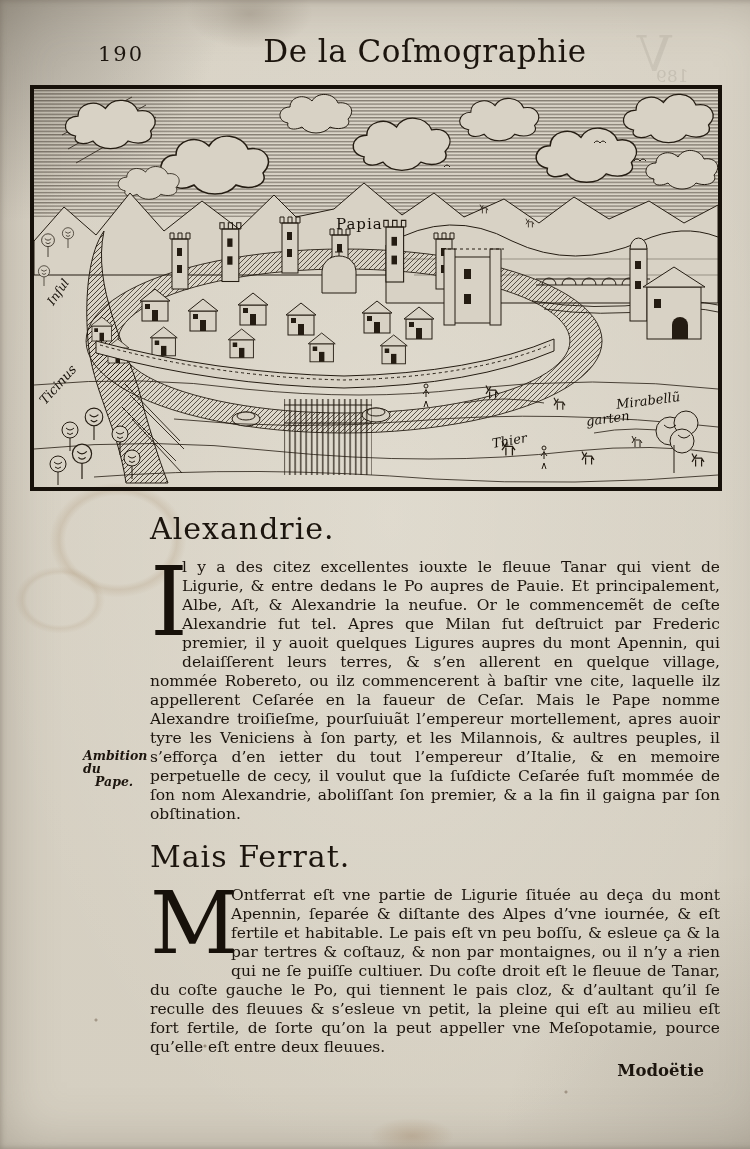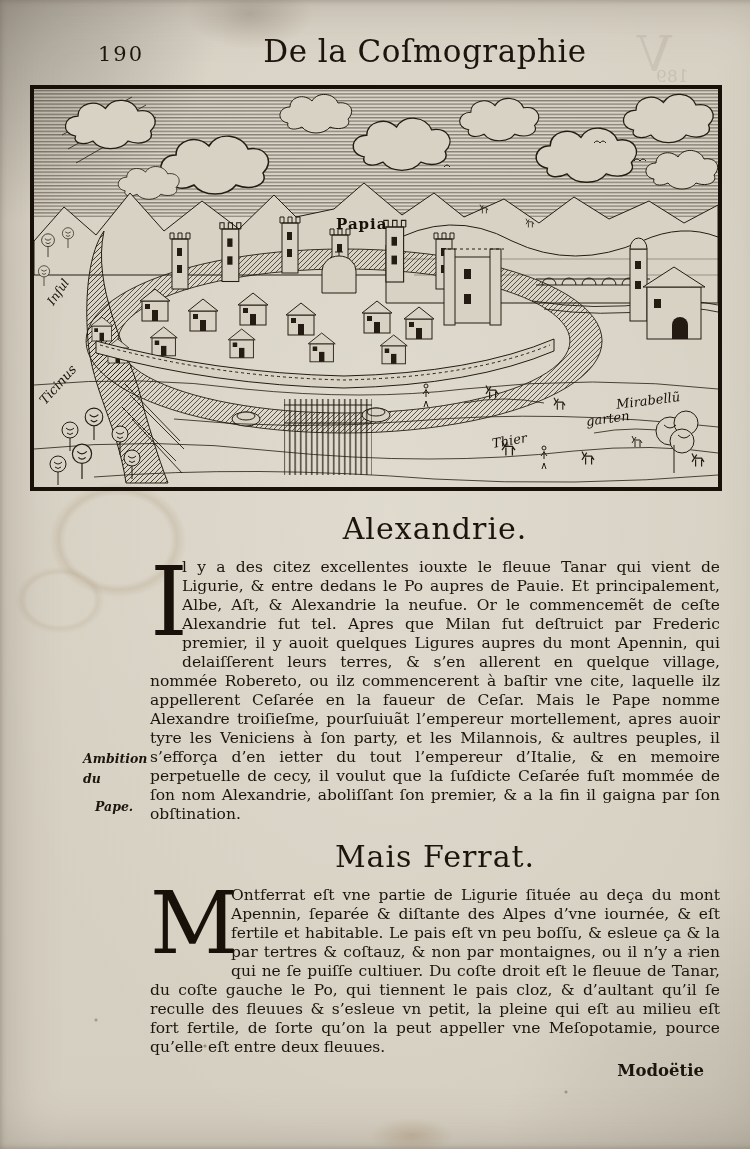--- a/index.html
+++ b/index.html
@@ -25,38 +25,38 @@
   }
   .pageno{position:absolute;left:98px;top:42px;font-size:21px;letter-spacing:2px;}
   .title{position:absolute;left:70px;right:0;top:33px;text-align:center;font-size:31px;letter-spacing:.5px;}
   .ghost{position:absolute;opacity:.09;transform:scaleX(-1);color:#4a4336;}
   .ghost.v{right:108px;top:26px;font-size:48px;}
   .ghost.p{right:92px;top:66px;font-size:17px;opacity:.12;}
 
   .woodcut{position:absolute;left:30px;top:85px;width:684px;height:398px;border:4px solid #17110a;}
   .woodcut svg{display:block;width:684px;height:398px;}
   .wlabel{position:absolute;white-space:nowrap;color:#17110a;}
-  .wl-papia{left:302px;top:126px;font-size:15px;letter-spacing:1px;font-weight:bold;}
+  .wl-papia{left:302px;top:126px;font-size:15px;letter-spacing:1px;}
   .wl-insul{left:10px;top:196px;font-size:12px;font-style:italic;transform:rotate(-55deg);}
   .wl-ticinus{left:0px;top:288px;font-size:13px;font-style:italic;transform:rotate(-48deg);}
   .wl-mirabellum{left:582px;top:304px;font-size:13px;font-style:italic;transform:rotate(-7deg);}
   .wl-garten{left:552px;top:322px;font-size:13px;font-style:italic;transform:rotate(-8deg);}
   .wl-thier{left:458px;top:344px;font-size:13px;font-style:italic;transform:rotate(-10deg);}
 
   .col{position:absolute;left:150px;top:496px;width:570px;text-align:justify;
        font-size:15.5px;line-height:19px;}
   .col p{margin:0;}
-  .heading{text-align:center;font-size:30px;line-height:38px;font-weight:400;
+  .heading{text-align:left;font-size:30px;line-height:38px;font-weight:400;
            letter-spacing:1px;margin:14px 0 10px;}
   .dropcap{float:left;color:#17110a;}
   .dc-i{font-size:96px;line-height:84px;height:96px;width:24px;margin:2px 8px 0 0;}
   .dc-m{font-size:86px;line-height:70px;height:76px;width:76px;margin:2px 5px 0 0;}
   .margin-note{position:absolute;left:83px;top:749px;width:64px;font-size:12.5px;
-               font-weight:bold;font-style:italic;line-height:20px;}
-  .margin-note .l2{margin-left:12px;display:block;margin-top:8px;}
+               font-weight:bold;font-style:italic;line-height:13px;}
+  .margin-note .l2{margin-left:12px;display:block;}
   .catchword{text-align:right;font-weight:bold;font-size:16.5px;margin-top:4px;padding-right:16px;}
 </style>
 </head>
 <body>
 
 <div class="page">
 
   <div class="pageno">190</div>
   <div class="title">De la Coſmographie</div>
   <div class="ghost v">V</div>

